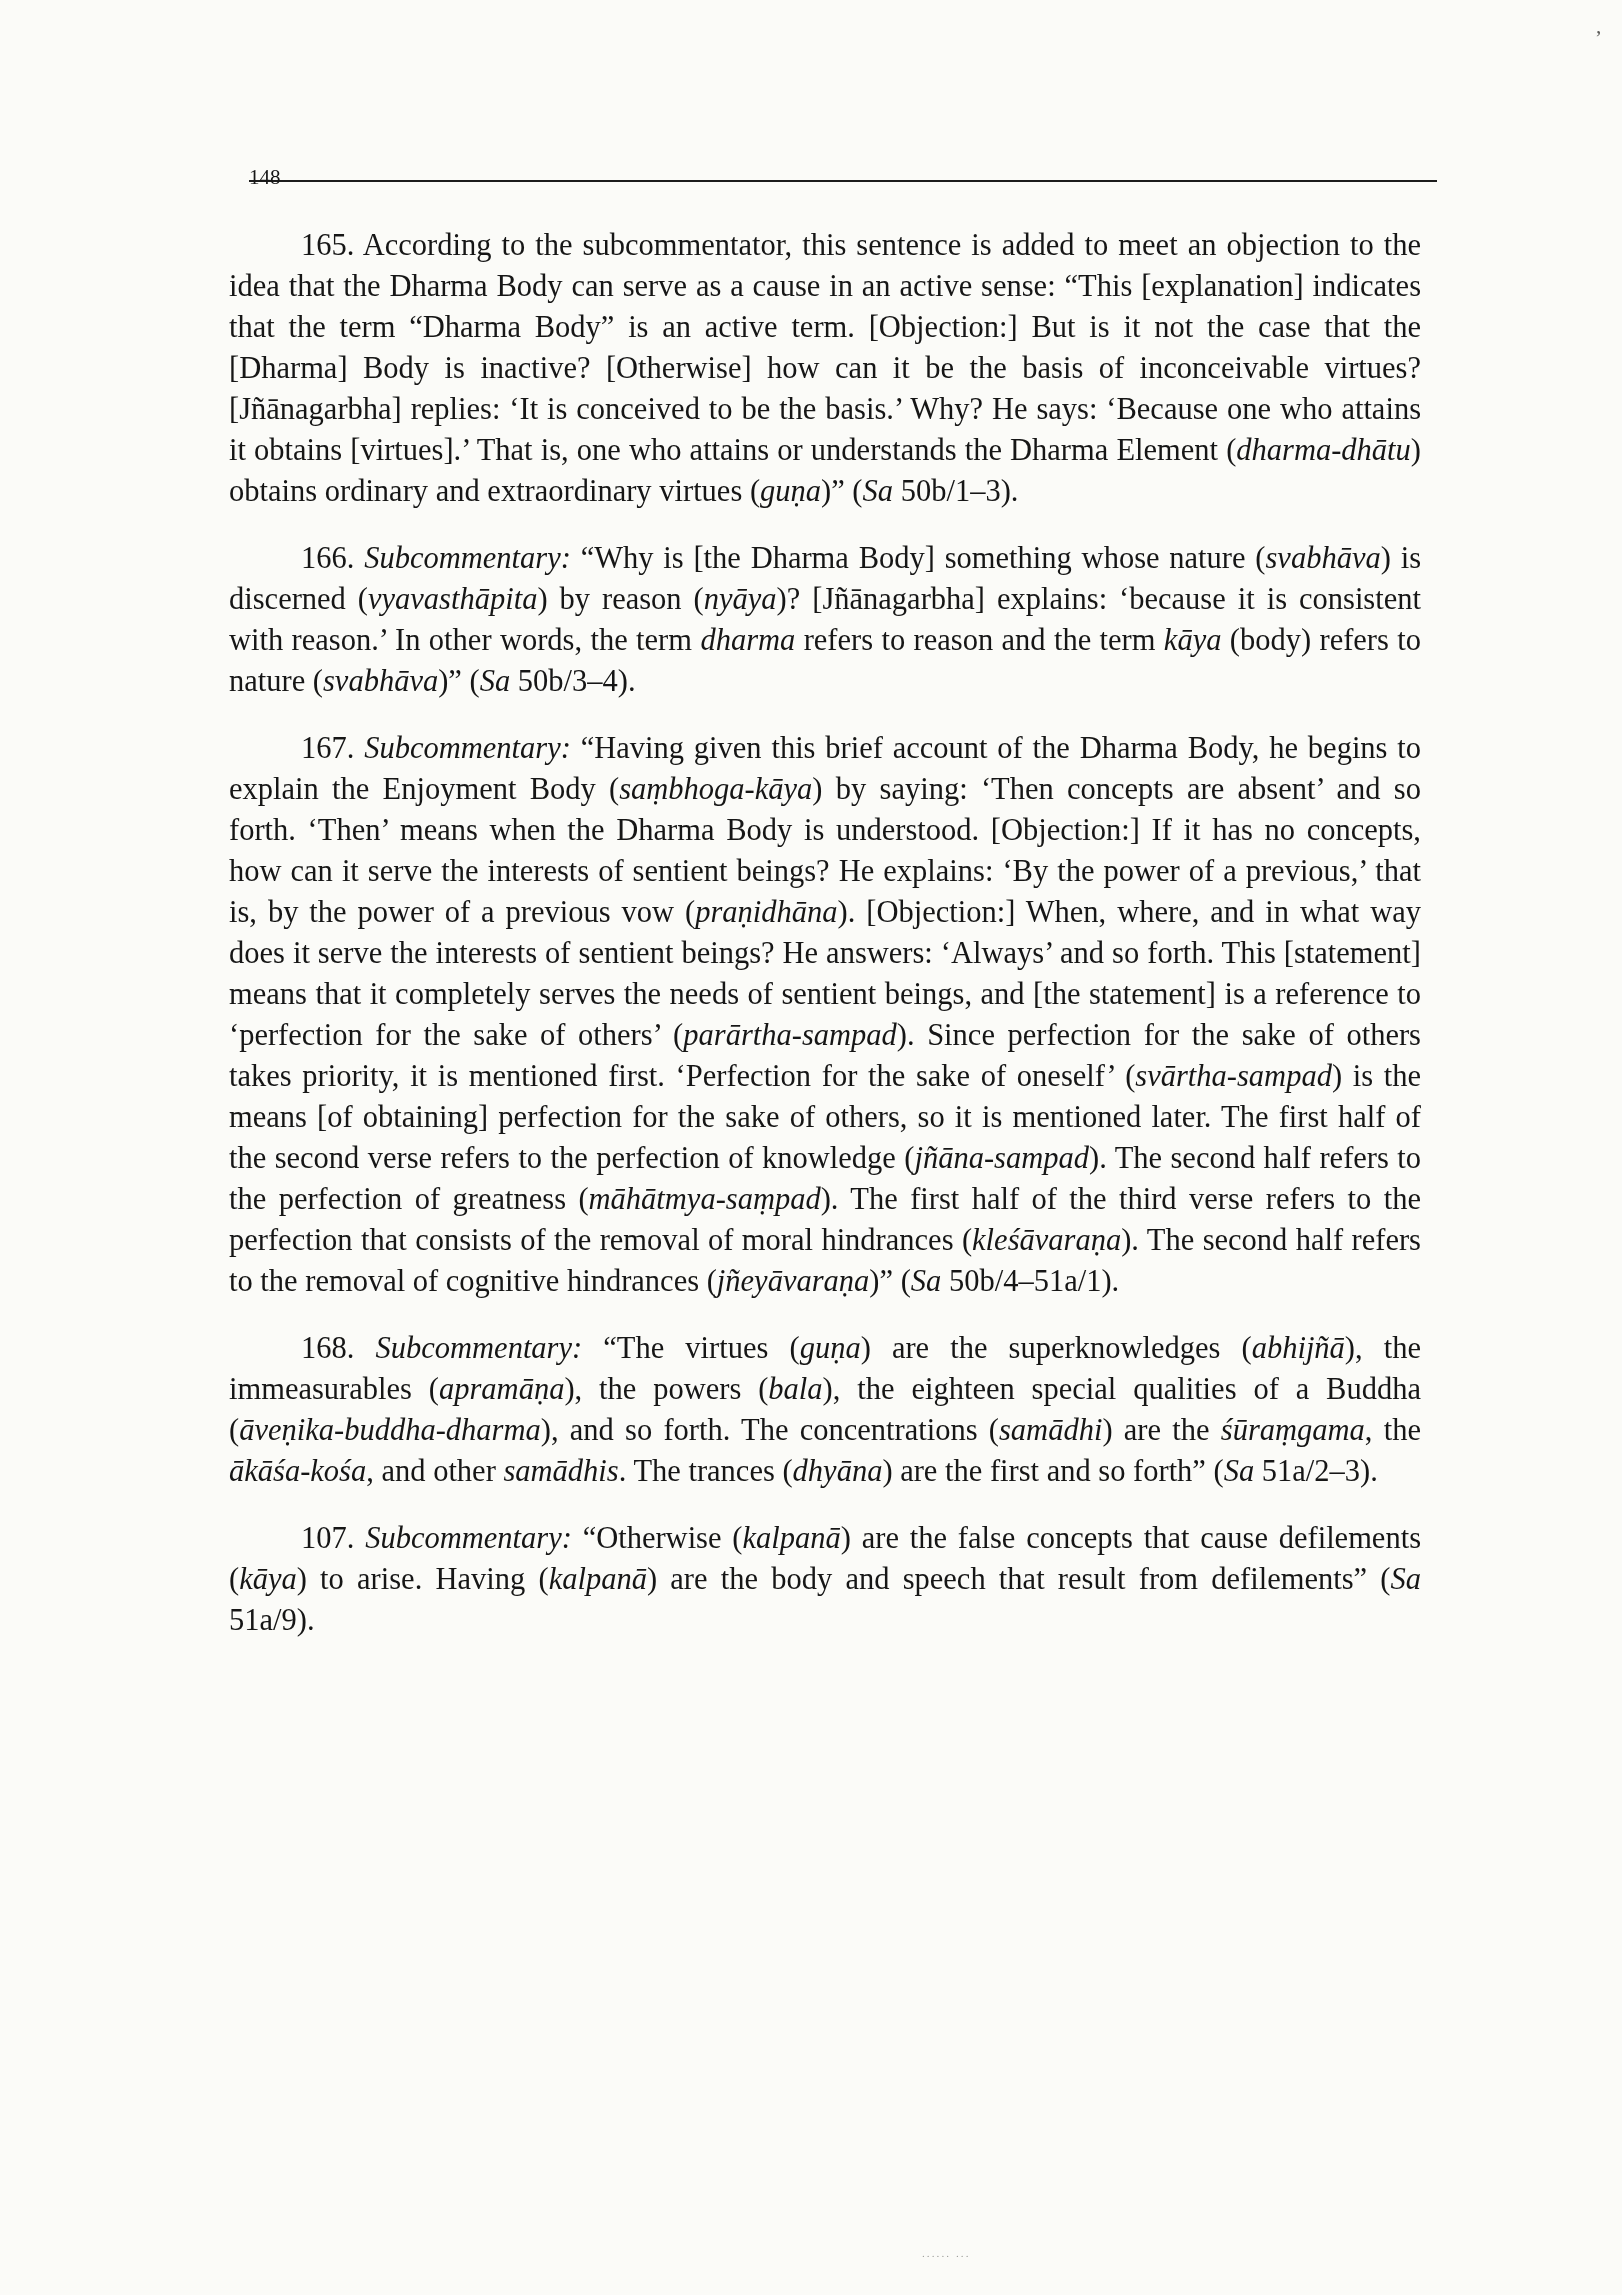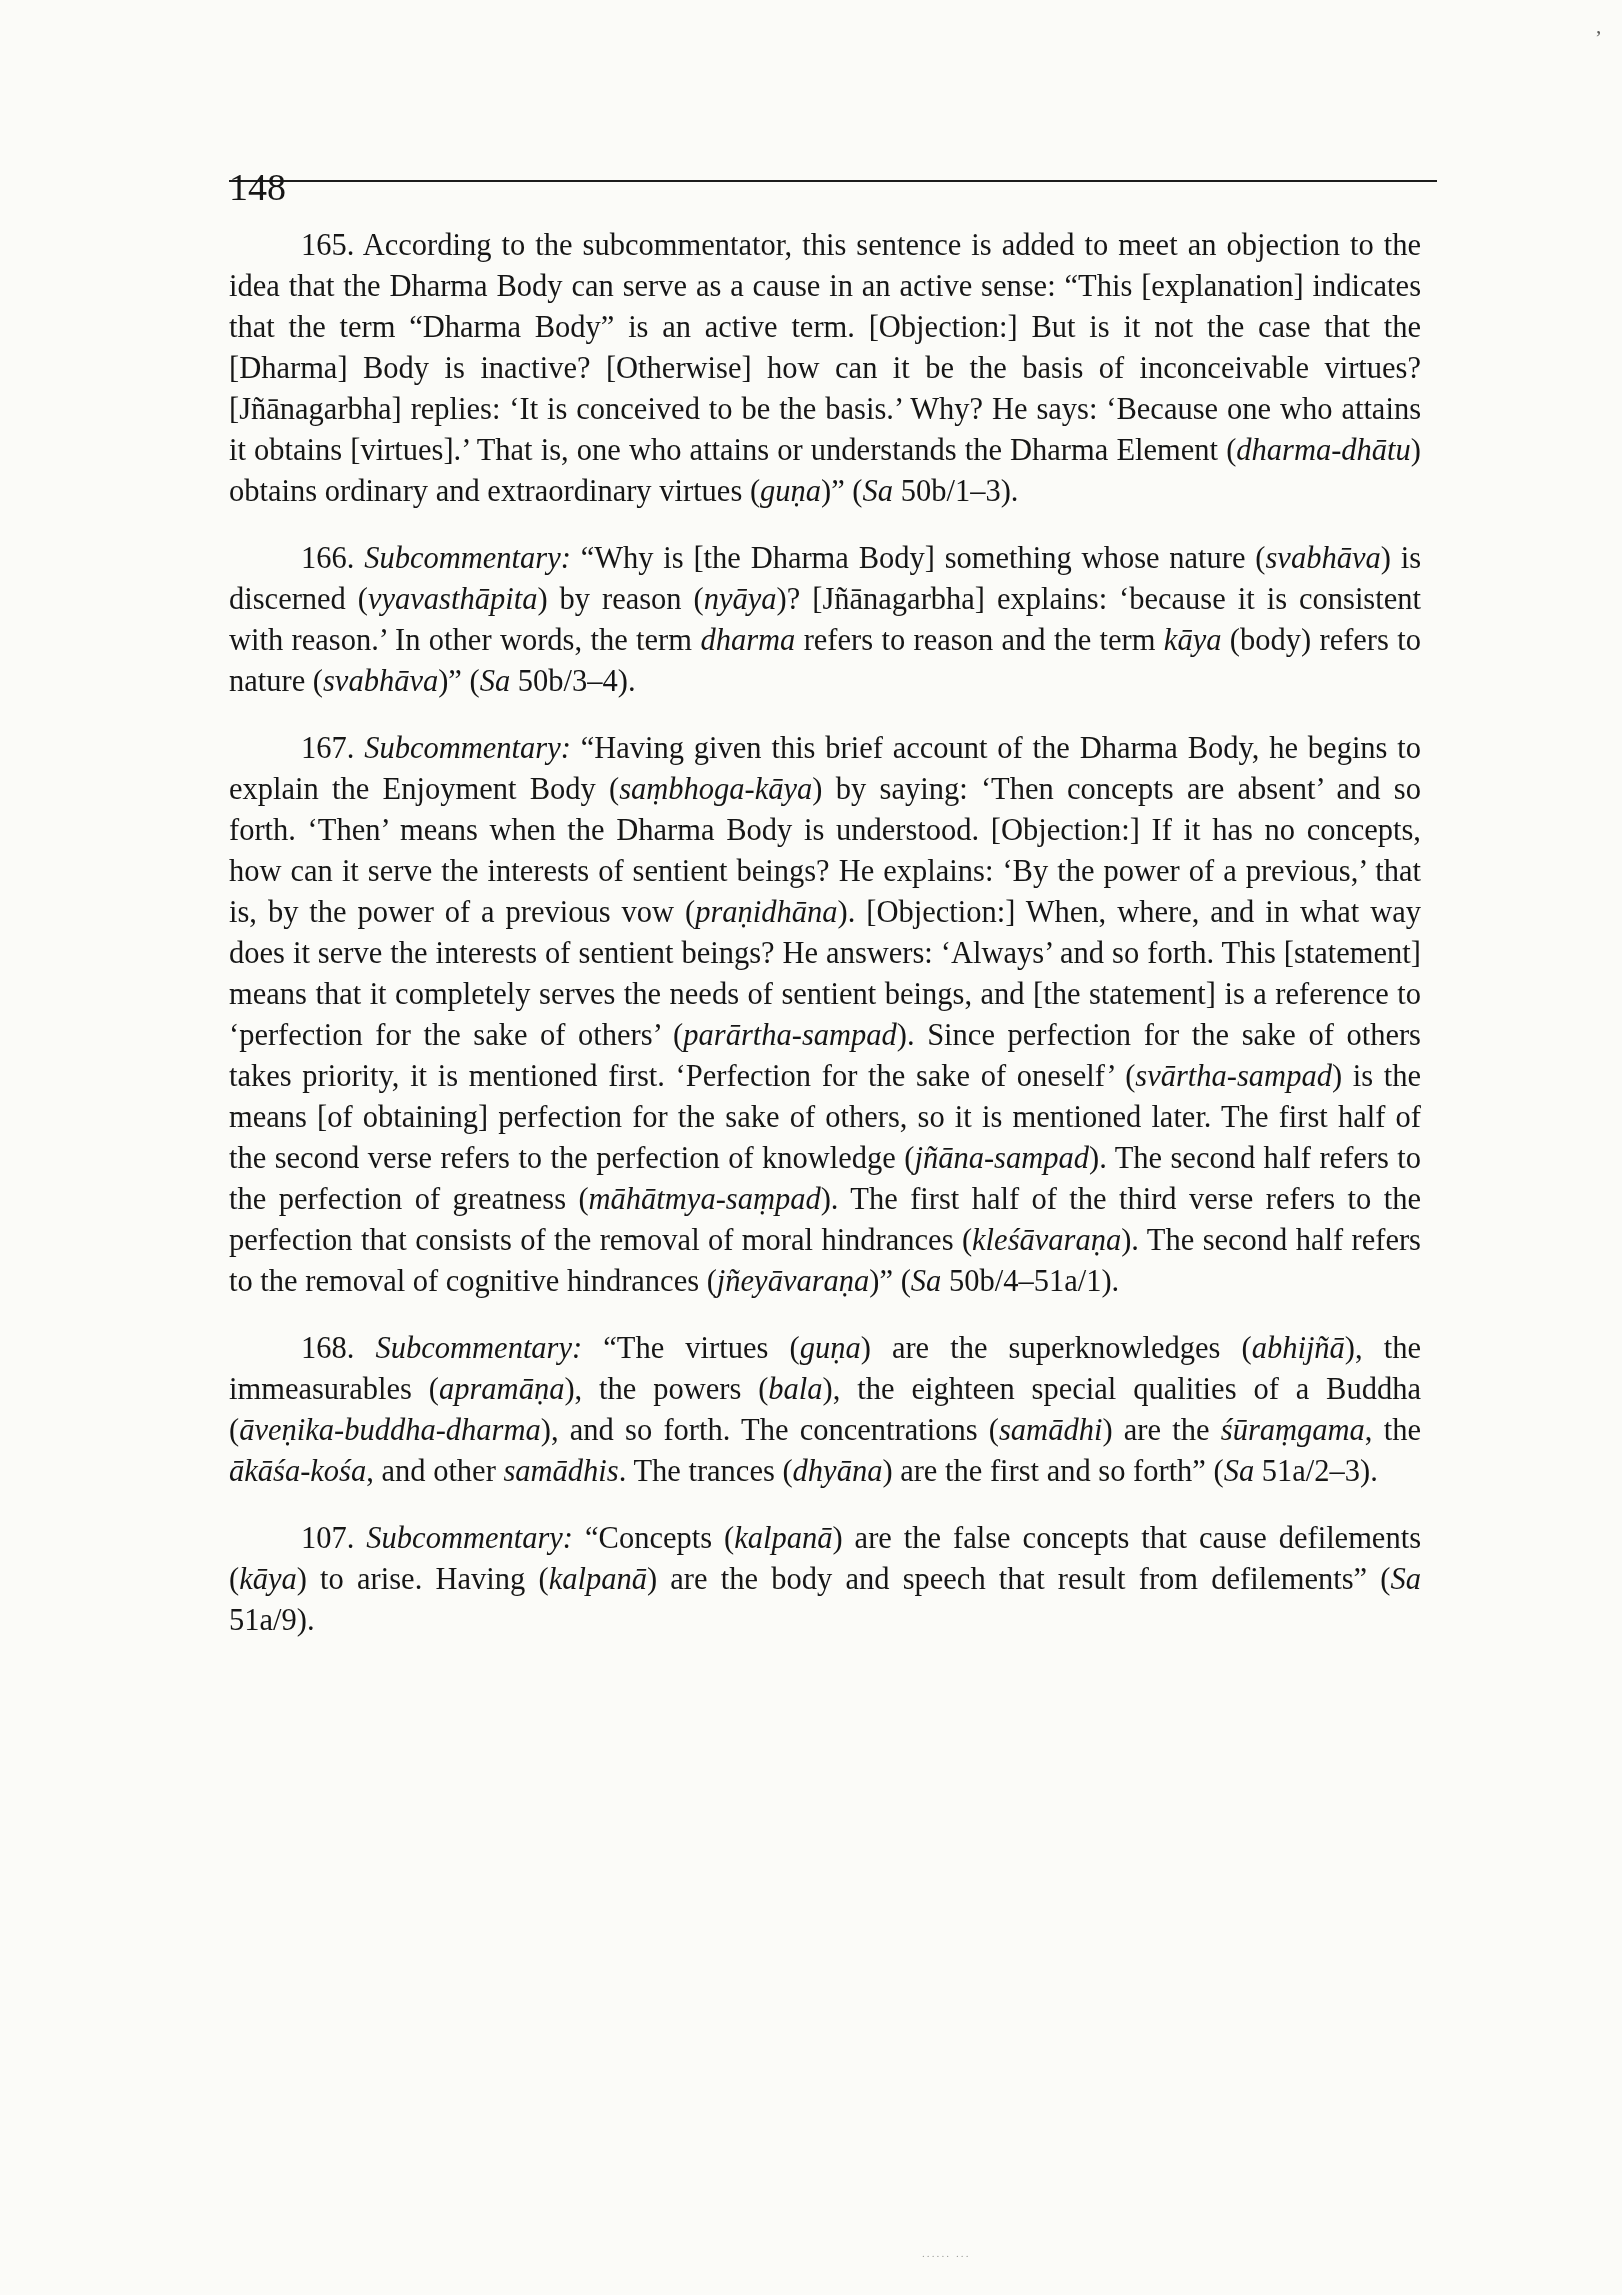--- a/index.html
+++ b/index.html
@@ -18,23 +18,24 @@
     overflow: hidden;
   }
   .content {
     position: absolute;
     left: 229px;
     right: 186px;
     top: 165px;
   }
   .page-header {
     position: relative;
-    font-size: 38px;
+    font-size: 21px;
     padding-bottom: 15.3px;
     border-bottom: 2.8px solid #1c1c1c;
+    margin-left: 20px;
   }
   .page-number {
     position: absolute;
     left: 0;
     top: 0;
   }
   .running-head {
     letter-spacing: 0.3px;
   }
   .body-text {
@@ -69,21 +70,21 @@
 
     <div class="page-header">
       <span class="page-number">148</span>
     </div>
 
     <div class="body-text">
       <p><span>165. According to the subcommentator, this sentence is added to meet an objection to the idea that the Dharma Body can serve as a cause in an active sense: “This [explanation] indicates that the term “Dharma Body” is an active term. [Objection:] But is it not the case that the [Dharma] Body is inactive? [Otherwise] how can it be the basis of inconceivable virtues? [Jñānagarbha] replies: ‘It is conceived to be the basis.’ Why? He says: ‘Because one who attains it obtains [virtues].’ That is, one who attains or understands the Dharma Element (</span><em>dharma-dhātu</em><span>) obtains ordinary and extraordinary virtues (</span><em>guṇa</em><span>)” (</span><em>Sa</em><span> 50b/1–3).</span></p>
       <p><span>166. </span><em>Subcommentary:</em><span> “Why is [the Dharma Body] something whose nature (</span><em>svabhāva</em><span>) is discerned (</span><em>vyavasthāpita</em><span>) by reason (</span><em>nyāya</em><span>)? [Jñānagarbha] explains: ‘because it is consistent with reason.’ In other words, the term </span><em>dharma</em><span> refers to reason and the term </span><em>kāya</em><span> (body) refers to nature (</span><em>svabhāva</em><span>)” (</span><em>Sa</em><span> 50b/3–4).</span></p>
       <p><span>167. </span><em>Subcommentary:</em><span> “Having given this brief account of the Dharma Body, he begins to explain the Enjoyment Body (</span><em>saṃbhoga-kāya</em><span>) by saying: ‘Then concepts are absent’ and so forth. ‘Then’ means when the Dharma Body is understood. [Objection:] If it has no concepts, how can it serve the interests of sentient beings? He explains: ‘By the power of a previous,’ that is, by the power of a previous vow (</span><em>praṇidhāna</em><span>). [Objection:] When, where, and in what way does it serve the interests of sentient beings? He answers: ‘Always’ and so forth. This [statement] means that it completely serves the needs of sentient beings, and [the statement] is a reference to ‘perfection for the sake of others’ (</span><em>parārtha-sampad</em><span>). Since perfection for the sake of others takes priority, it is mentioned first. ‘Perfection for the sake of oneself’ (</span><em>svārtha-sampad</em><span>) is the means [of obtaining] perfection for the sake of others, so it is mentioned later. The first half of the second verse refers to the perfection of knowledge (</span><em>jñāna-sampad</em><span>). The second half refers to the perfection of greatness (</span><em>māhātmya-saṃpad</em><span>). The first half of the third verse refers to the perfection that consists of the removal of moral hindrances (</span><em>kleśāvaraṇa</em><span>). The second half refers to the removal of cognitive hindrances (</span><em>jñeyāvaraṇa</em><span>)” (</span><em>Sa</em><span> 50b/4–51a/1).</span></p>
       <p><span>168. </span><em>Subcommentary:</em><span> “The virtues (</span><em>guṇa</em><span>) are the superknowledges (</span><em>abhijñā</em><span>), the immeasurables (</span><em>apramāṇa</em><span>), the powers (</span><em>bala</em><span>), the eighteen special qualities of a Buddha (</span><em>āveṇika-buddha-dharma</em><span>), and so forth. The concentrations (</span><em>samādhi</em><span>) are the </span><em>śūraṃgama</em><span>, the </span><em>ākāśa-kośa</em><span>, and other </span><em>samādhis</em><span>. The trances (</span><em>dhyāna</em><span>) are the first and so forth” (</span><em>Sa</em><span> 51a/2–3).</span></p>
-      <p><span>107. </span><em>Subcommentary:</em><span> “Concepts (</span><em>kalpanā</em><span>) are the false concepts that cause defilements (</span><em>kāya</em><span>) to arise. Having (</span><em>kalpanā</em><span>) are the body and speech that result from defilements” (</span><em>Sa</em><span> 51a/9).</span></p>
+      <p><span>107. </span><em>Subcommentary:</em><span> “Otherwise (</span><em>kalpanā</em><span>) are the false concepts that cause defilements (</span><em>kāya</em><span>) to arise. Having (</span><em>kalpanā</em><span>) are the body and speech that result from defilements” (</span><em>Sa</em><span> 51a/9).</span></p>
     </div>
 
   </div>
 
   <span class="speck speck-bottom">......  ...</span>
 
 </div>
 
 
 </body></html>

